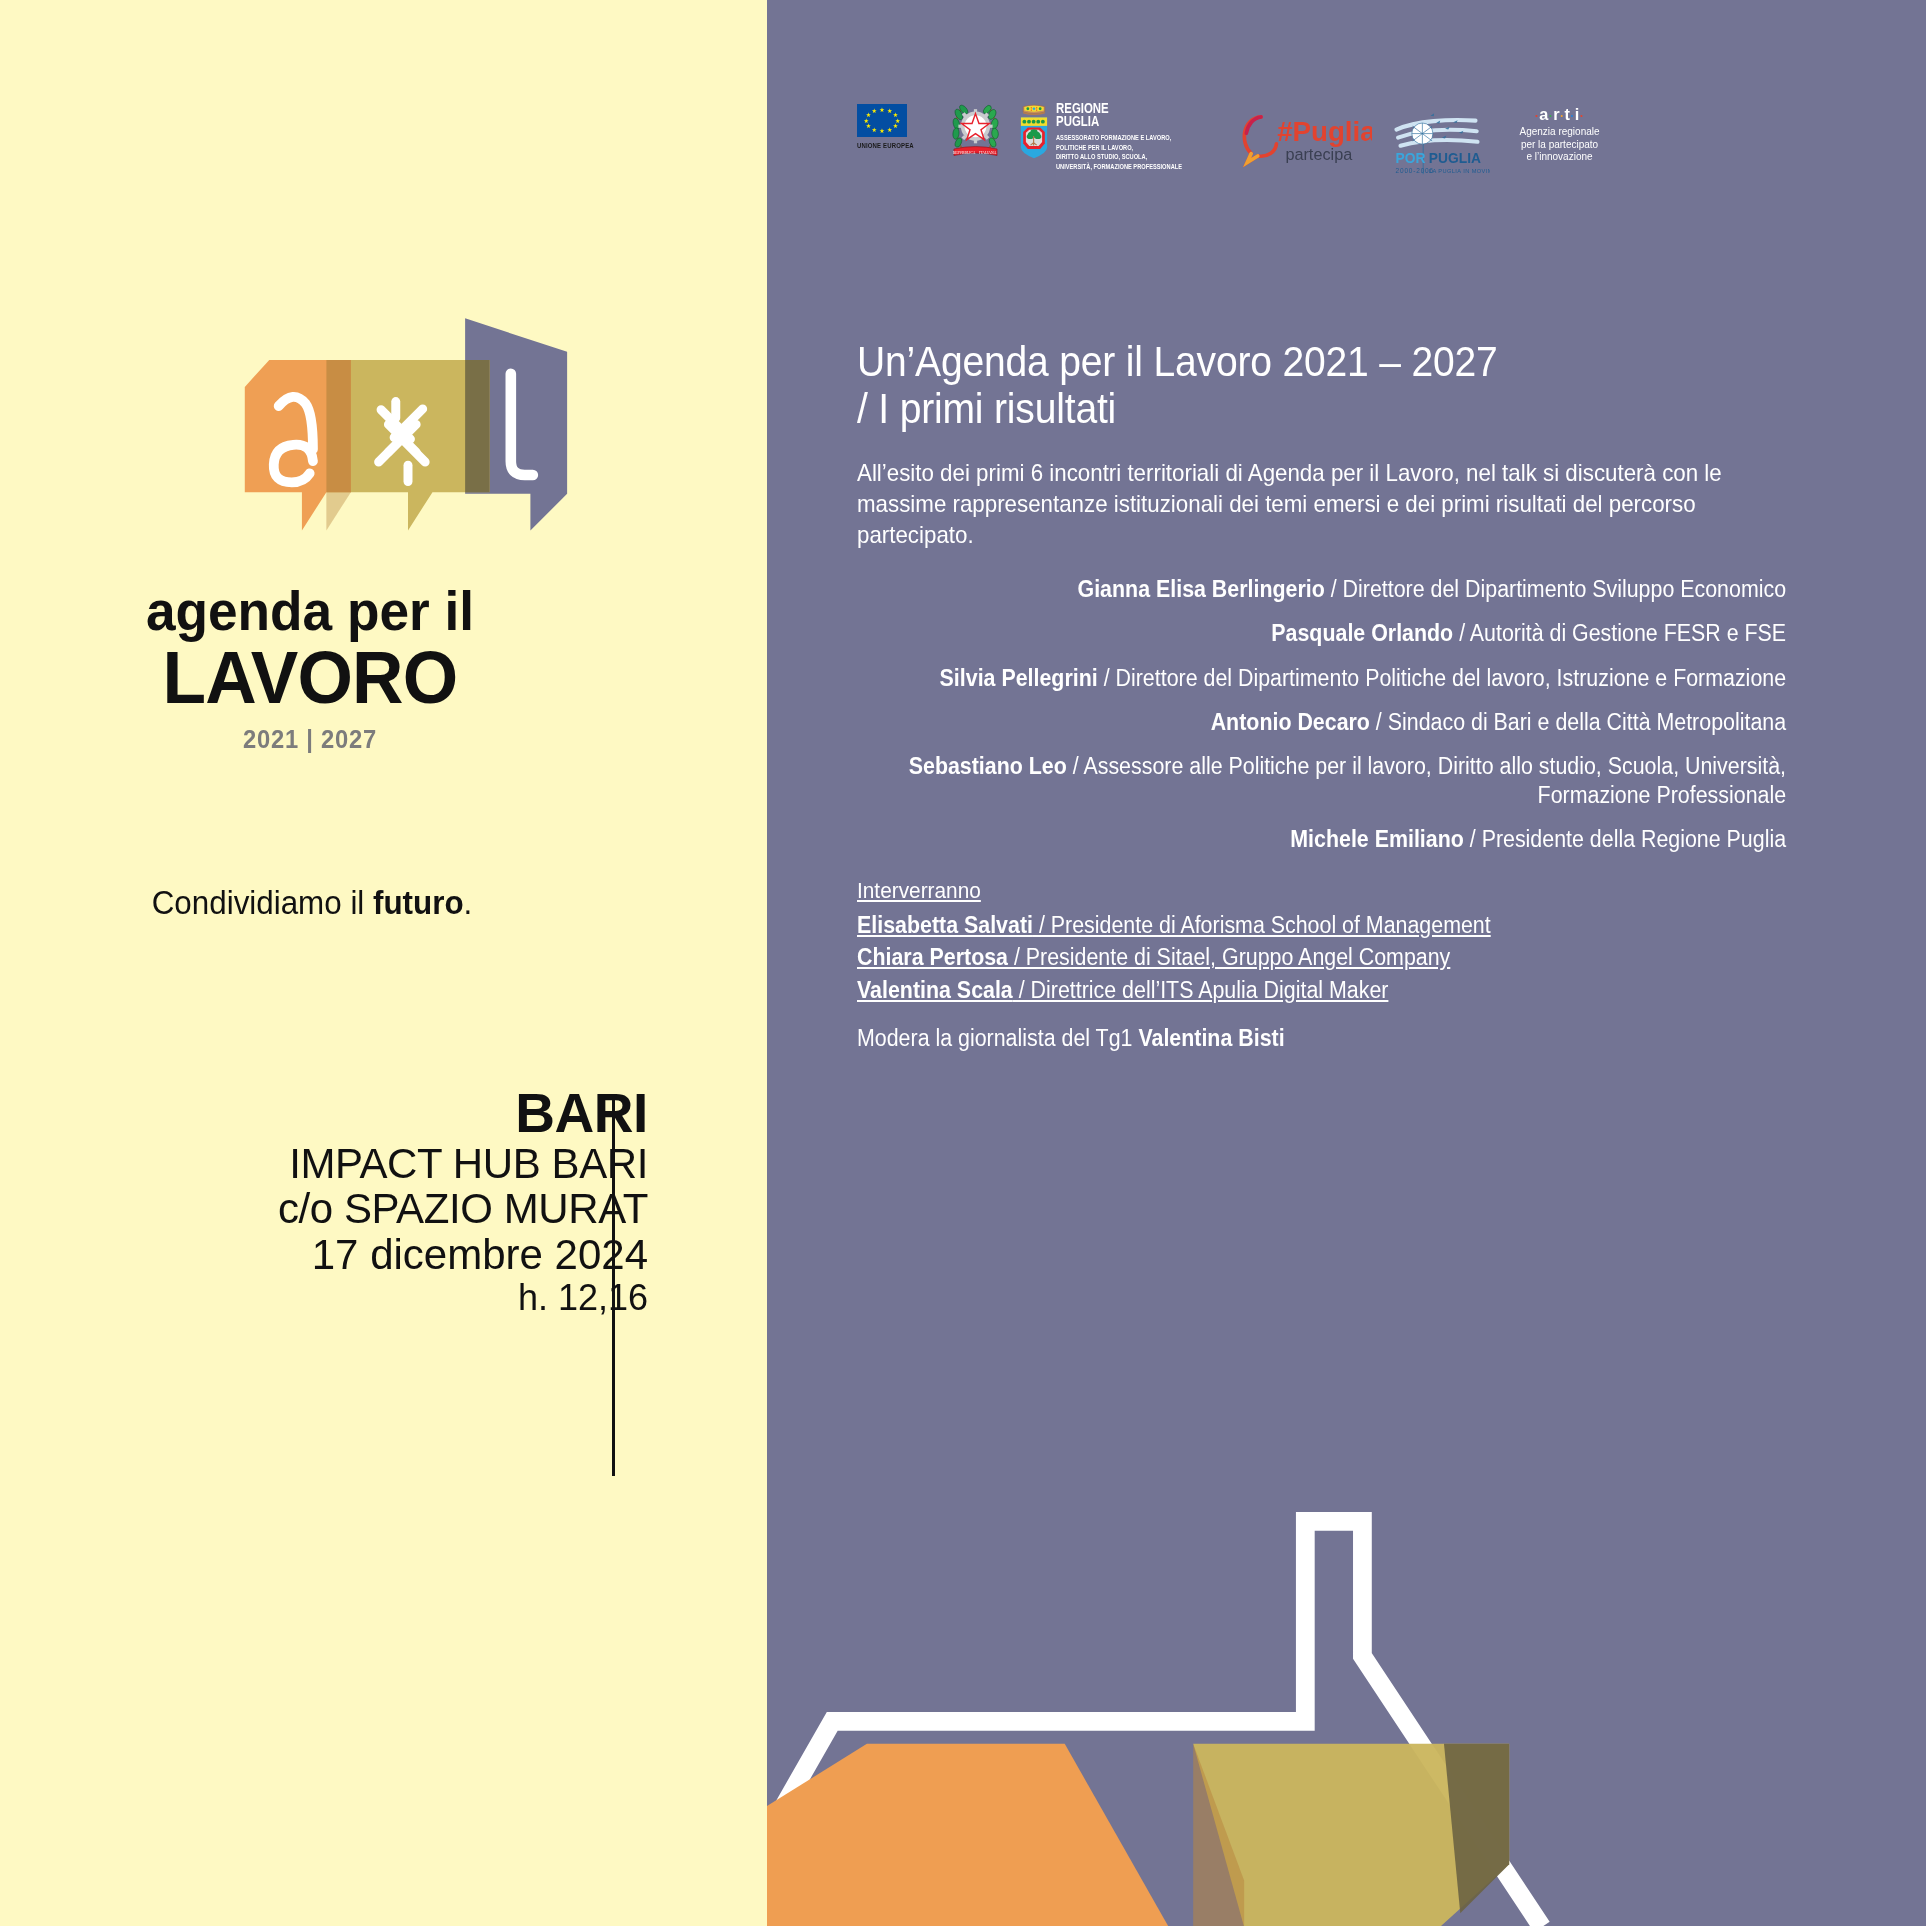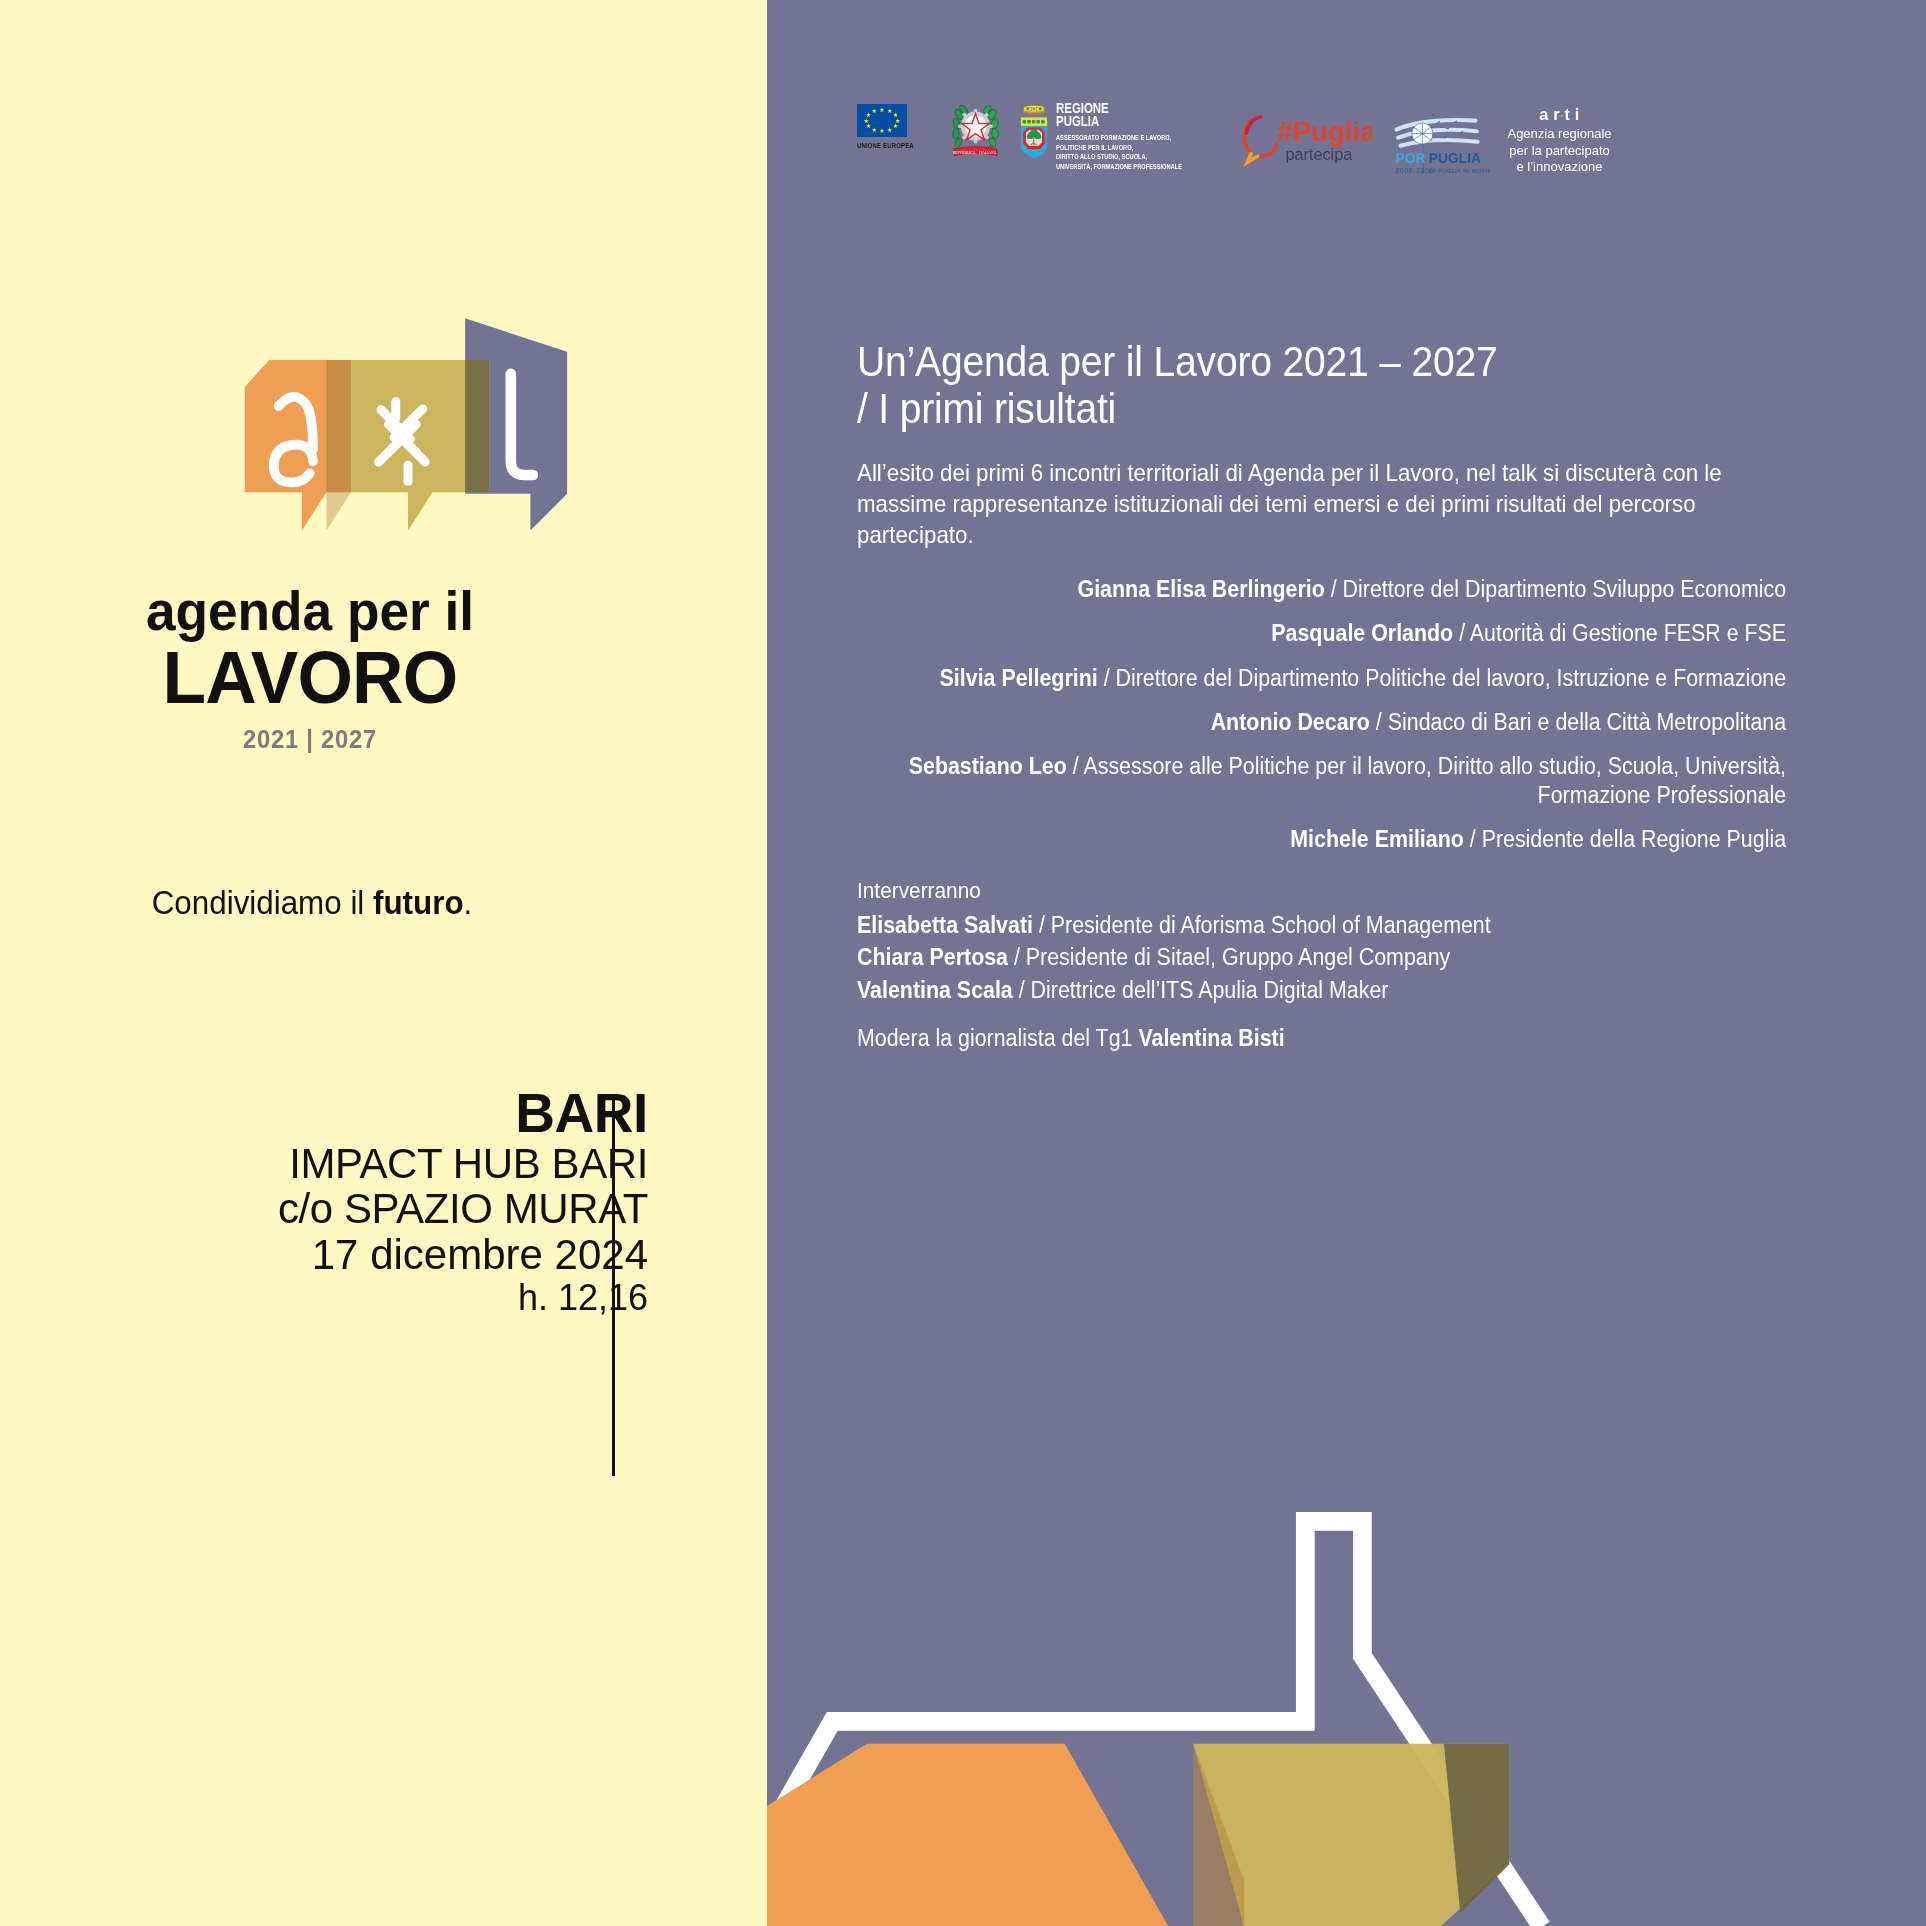--- a/index.html
+++ b/index.html
@@ -54,21 +54,21 @@
   
   .pp-wrap{width:135px;height:61px;position:relative;}
 
   
   .por-wrap{width:102px;height:73px;position:relative;}
 
   
   .arti-wrap{width:106px;text-align:center;color:#fff;}
   .arti-word{font-weight:bold;font-size:16.3px;letter-spacing:0.4px;line-height:1;}
   .arti-dot{font-size:12.2px;vertical-align:middle;}
-  .arti-sub{margin-top:3.7px;font-size:13px;line-height:1.25;}
+  .arti-sub{margin-top:3.7px;font-size:10px;line-height:1.25;}
 
   
   #rp-content{position:absolute;left:90px;top:338px;width:999px;color:#fff;}
 
   .ev-title{
     font-size:42px;line-height:1.12;font-weight:400;
     letter-spacing:-0.2px;
     transform:scaleX(.93);transform-origin:left top;
   }
   .ev-desc{
@@ -331,21 +331,21 @@
           <b>Antonio Decaro</b><span> / Sindaco di Bari e della Città Metropolitana</span>
         </div>
         <div class="speaker">
           <b>Sebastiano Leo</b><span> / Assessore alle Politiche per il lavoro, Diritto allo studio, Scuola, Università, Formazione Professionale</span>
         </div>
         <div class="speaker">
           <b>Michele Emiliano</b><span> / Presidente della Regione Puglia</span>
         </div>
       </div>
 
-      <div style="margin-top:23px;">
+      <div style="margin-top:23px;text-decoration:underline;">
         <div class="section-label">Interverranno</div>
         <div class="speaker speaker-tight">
           <b>Elisabetta Salvati</b><span> / Presidente di Aforisma School of Management</span>
         </div>
         <div class="speaker speaker-tight">
           <b>Chiara Pertosa</b><span> / Presidente di Sitael, Gruppo Angel Company</span>
         </div>
         <div class="speaker speaker-tight">
           <b>Valentina Scala</b><span> / Direttrice dell’ITS Apulia Digital Maker</span>
         </div>

